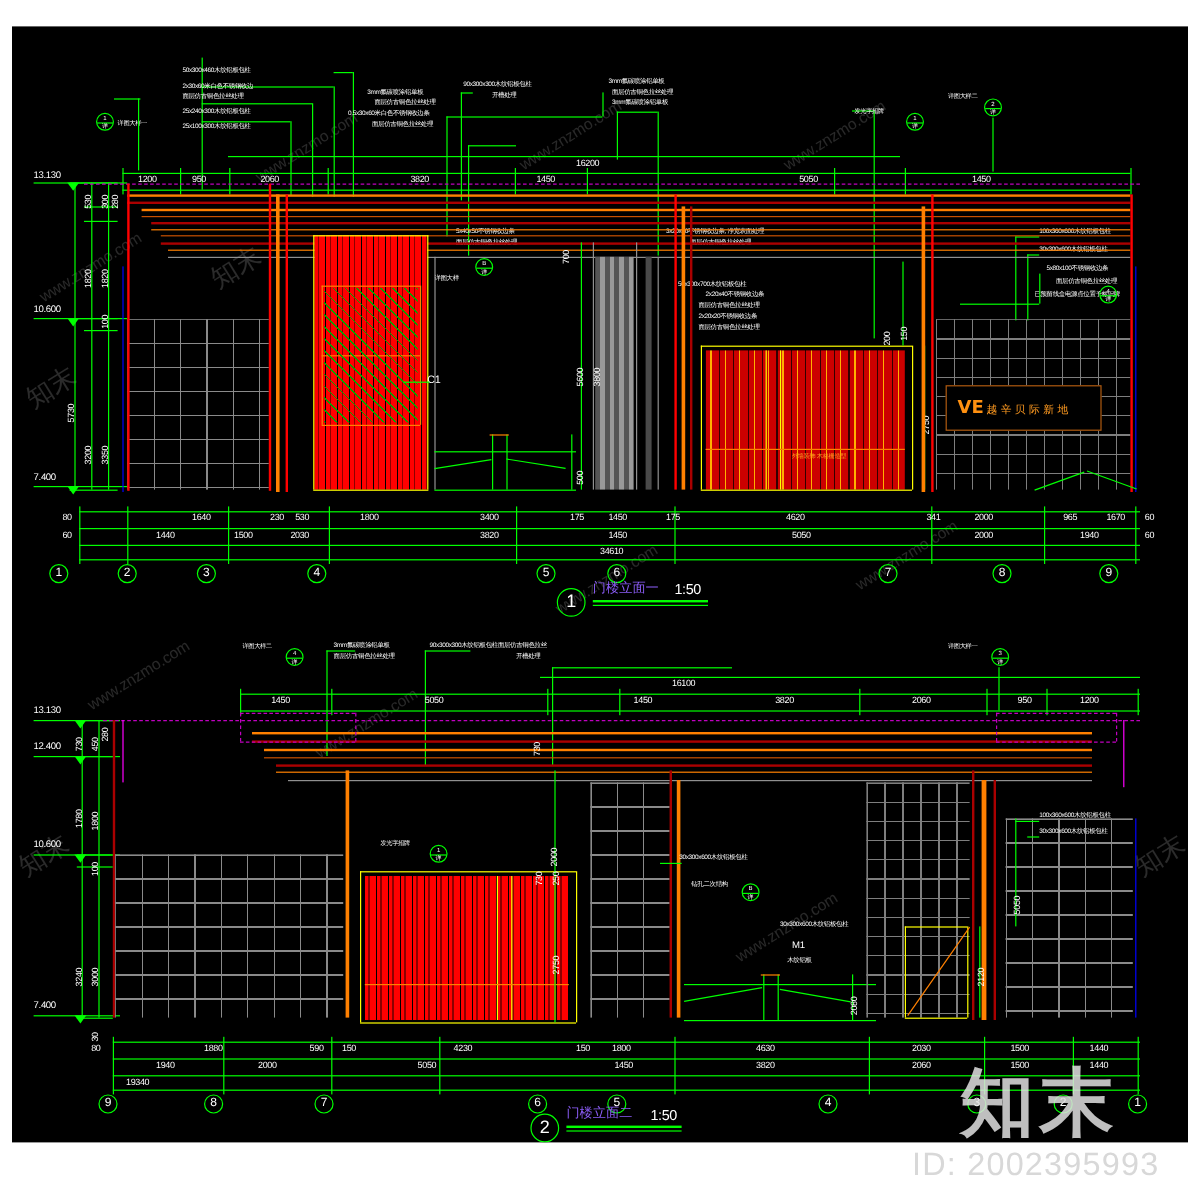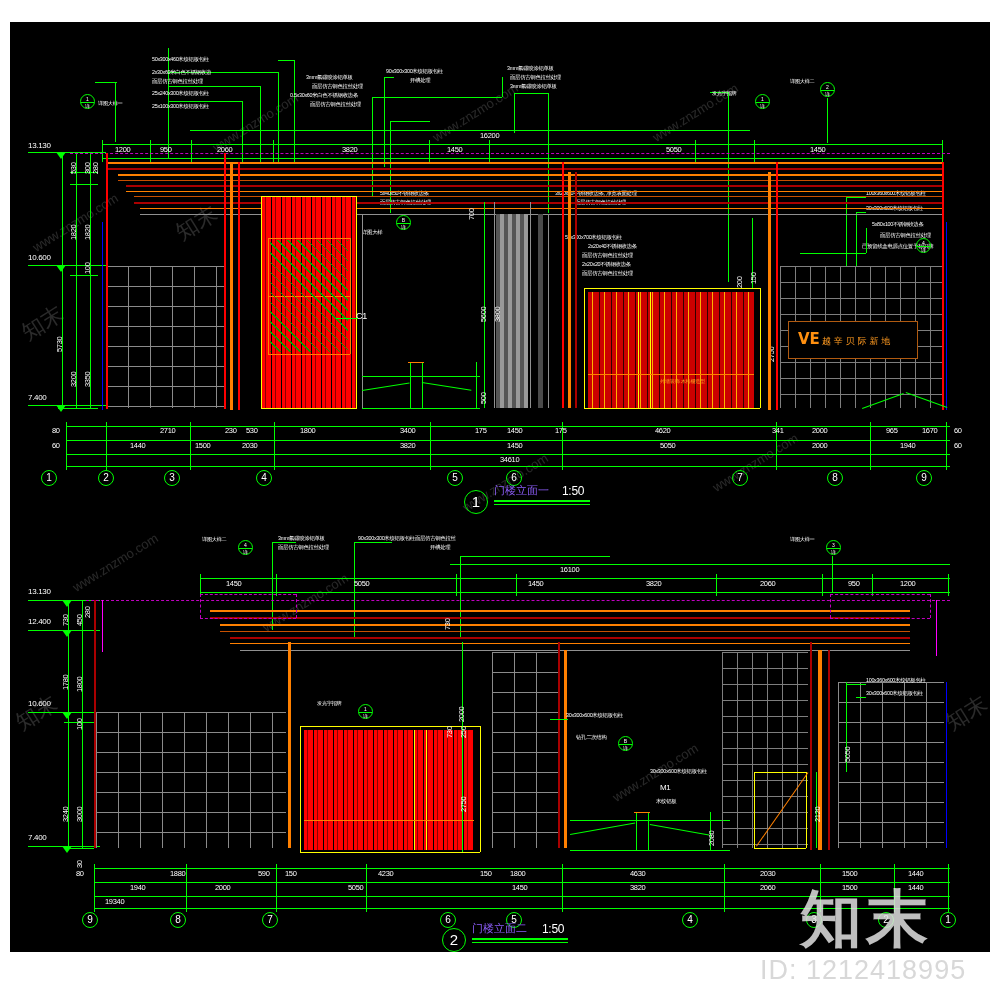--- a/index.html
+++ b/index.html
@@ -452,21 +452,21 @@
       <div class="ln v green" style="left:96px;top:400px;height:48px;"></div>
       <div class="ln v green" style="left:180px;top:400px;height:48px;"></div>
       <div class="ln v green" style="left:264px;top:400px;height:48px;"></div>
       <div class="ln v green" style="left:420px;top:400px;height:48px;"></div>
       <div class="ln v green" style="left:552px;top:400px;height:48px;"></div>
       <div class="ln v green" style="left:766px;top:400px;height:48px;"></div>
       <div class="ln v green" style="left:860px;top:400px;height:48px;"></div>
       <div class="ln v green" style="left:936px;top:400px;height:48px;"></div>
 
       <div class="t dim" style="left:42px;top:405px;">80</div>
-      <div class="t dim" style="left:150px;top:405px;">2710</div>
+      <div class="t dim" style="left:150px;top:405px;">1640</div>
       <div class="t dim" style="left:215px;top:405px;">230</div>
       <div class="t dim" style="left:236px;top:405px;">530</div>
       <div class="t dim" style="left:290px;top:405px;">1800</div>
       <div class="t dim" style="left:390px;top:405px;">3400</div>
       <div class="t dim" style="left:465px;top:405px;">175</div>
       <div class="t dim" style="left:497px;top:405px;">1450</div>
       <div class="t dim" style="left:545px;top:405px;">175</div>
       <div class="t dim" style="left:645px;top:405px;">4620</div>
       <div class="t dim" style="left:762px;top:405px;">341</div>
       <div class="t dim" style="left:802px;top:405px;">2000</div>
@@ -721,15 +721,15 @@
       <div class="t title" style="left:462px;top:902px;">门楼立面二</div>
       <div class="t scale" style="left:532px;top:903px;">1:50</div>
       <div class="ln h green" style="left:462px;top:916px;width:96px;height:2px;"></div>
       <div class="ln h green" style="left:462px;top:920px;width:96px;"></div>
     </div>
 
     <div class="wm-big" style="left:790px;top:855px;">知末</div>
 
   </div>
 
-  <div class="wm-id" style="left:760px;top:955px;">ID: 1212418995</div>
+  <div class="wm-id" style="left:760px;top:955px;">ID: 2002395993</div>
 
 </div>
 
 </body></html>

